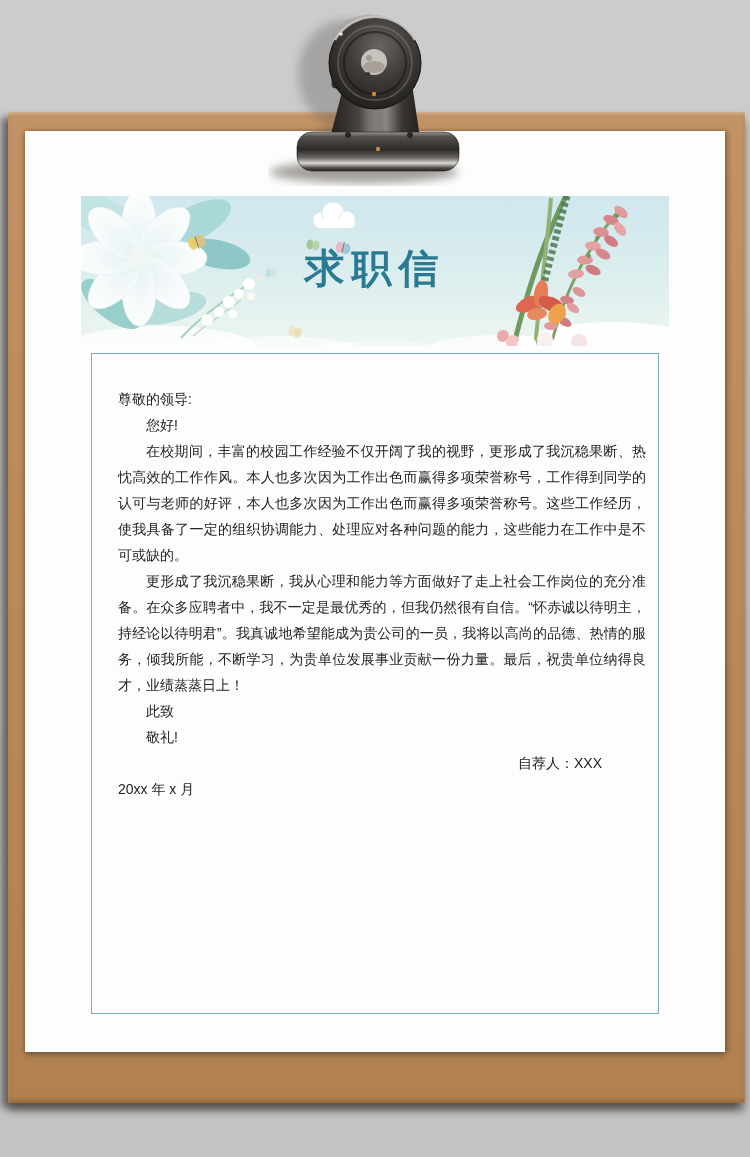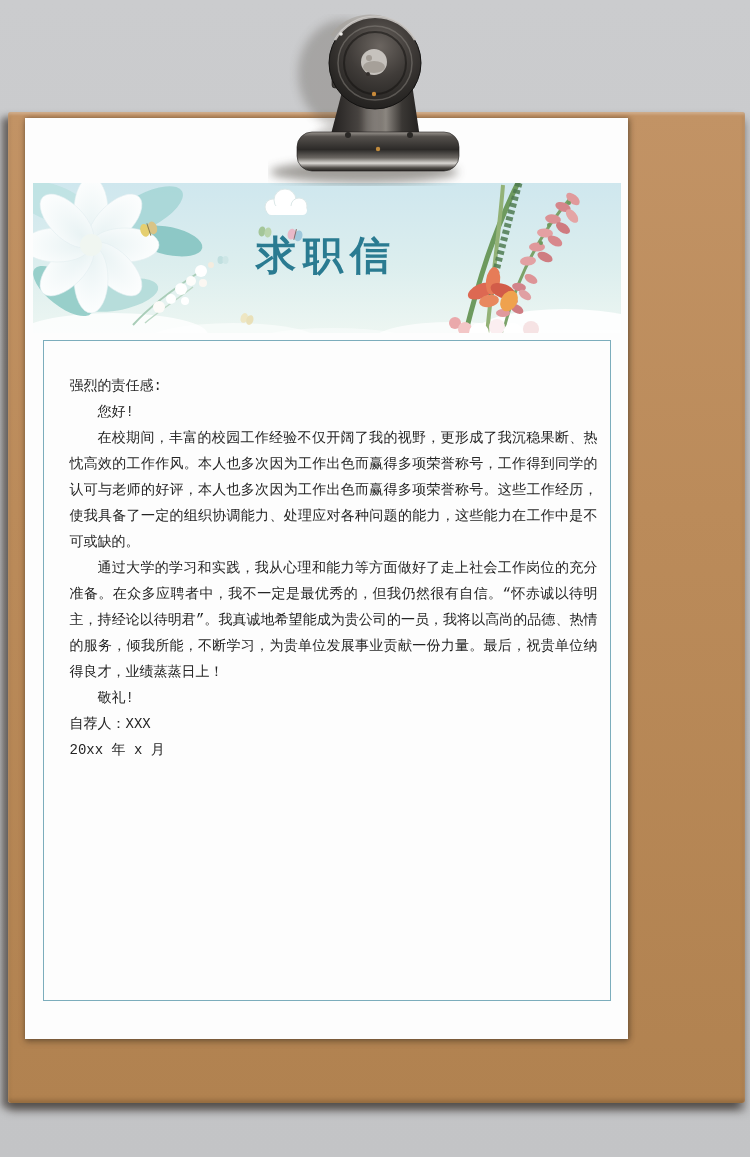--- a/index.html
+++ b/index.html
@@ -10,23 +10,22 @@
   }
   .board{
     position:absolute;left:8px;top:112px;width:737px;height:991px;border-radius:3px;
     background:linear-gradient(180deg,#c29365 0%,#bb8b5a 40%,#b18250 100%);
     box-shadow:-7px 5px 7px rgba(55,48,42,.55),
                0 8px 9px rgba(45,40,35,.5),
                inset 0 2px 3px rgba(255,255,255,.28),
                inset 0 -3px 4px rgba(90,60,30,.35);
   }
   .paper{
-    position:absolute;left:25px;top:118px;width:603px;height:921px;background:#fdfdfd;
+    position:absolute;left:25px;top:131px;width:700px;height:921px;background:#fdfdfd;
     box-shadow:0 3px 6px rgba(70,55,40,.45),3px 0 5px rgba(70,55,40,.25),0 0 3px rgba(90,65,40,.35);
-    font-family:Liberation Mono, monospace;
   }
   .banner{position:relative;width:588px;height:150px;margin:65px auto 0;overflow:hidden;}
   .banner svg{display:block;width:100%;height:100%;}
   .banner-title{
     position:absolute;left:0;right:0;top:50%;transform:translateY(-54%);
     text-align:center;font-size:40px;font-weight:bold;letter-spacing:7px;color:#2a7b91;
   }
   .content{
     width:568px;height:661px;margin:7px auto 0;box-sizing:border-box;
     border:1px solid #7cadbc;
@@ -35,21 +34,21 @@
     text-align:justify;overflow:hidden;
   }
   .content p{margin:0;}
   .p-sal{margin-bottom:14px;}
   .p-greet{text-indent:2em;margin-bottom:14px;}
   .p-1{text-indent:2em;margin-bottom:14px;}
   .p-2{text-indent:2em;margin-bottom:10px;}
   .p-3{text-indent:2em;}
   .p-4{text-indent:2em;}
   .p-close{text-indent:2em;}
-  .sig-name{padding-right:44px;margin-top:2px;}
+  .sig-name{text-align:right;padding-right:44px;margin-top:2px;}
   .sig-date{text-align:left;padding-right:52px;}
   .clip{position:absolute;left:268px;top:14px;width:212px;height:172px;}
   .clip svg{display:block;width:100%;height:100%;}
 </style>
 </head>
 <body>
 
 <div class="stage">
 
   <div class="board"></div>
@@ -184,24 +183,25 @@
         </g>
         <g transform="translate(214,136) rotate(20)" opacity="0.7">
           <ellipse cx="-3" cy="0" rx="3.5" ry="5" fill="#efe0ae"></ellipse>
           <ellipse cx="3" cy="0" rx="3.5" ry="5" fill="#e8d8a0"></ellipse>
         </g>
       </svg>
       <div class="banner-title">求职信</div>
     </div>
 
     <div class="content">
-      <p class="p-sal">强烈的责任感:</p>
+      <p class="p-sal">尊敬的领导:</p>
       <p class="p-greet">您好!</p>
       <p class="p-3">在校期间，丰富的校园工作经验不仅开阔了我的视野，更形成了我沉稳果断、热忱高效的工作作风。本人也多次因为工作出色而赢得多项荣誉称号，工作得到同学的认可与老师的好评，本人也多次因为工作出色而赢得多项荣誉称号。这些工作经历，使我具备了一定的组织协调能力、处理应对各种问题的能力，这些能力在工作中是不可或缺的。</p>
-      <p class="p-4">通过大学的学习和实践，我从心理和能力等方面做好了走上社会工作岗位的充分准备。在众多应聘者中，我不一定是最优秀的，但我仍然很有自信。“怀赤诚以待明主，持经论以待明君”。我真诚地希望能成为贵公司的一员，我将以高尚的品德、热情的服务，倾我所能，不断学习，为贵单位发展事业贡献一份力量。最后，祝贵单位纳得良才，业绩蒸蒸日上！</p>
+      <p class="p-4">更形成了我沉稳果断，我从心理和能力等方面做好了走上社会工作岗位的充分准备。在众多应聘者中，我不一定是最优秀的，但我仍然很有自信。“怀赤诚以待明主，持经论以待明君”。我真诚地希望能成为贵公司的一员，我将以高尚的品德、热情的服务，倾我所能，不断学习，为贵单位发展事业贡献一份力量。最后，祝贵单位纳得良才，业绩蒸蒸日上！</p>
+      <p class="p-close">此致</p>
       <p class="p-close">敬礼!</p>
       <p class="sig-name">自荐人：XXX</p>
       <p class="sig-date">20xx 年 x 月</p>
     </div>
   </div>
 
   <div class="clip">
     <svg viewBox="0 0 212 172">
       <defs>
         <radialGradient id="headG" cx="0.55" cy="0.32" r="0.85">

